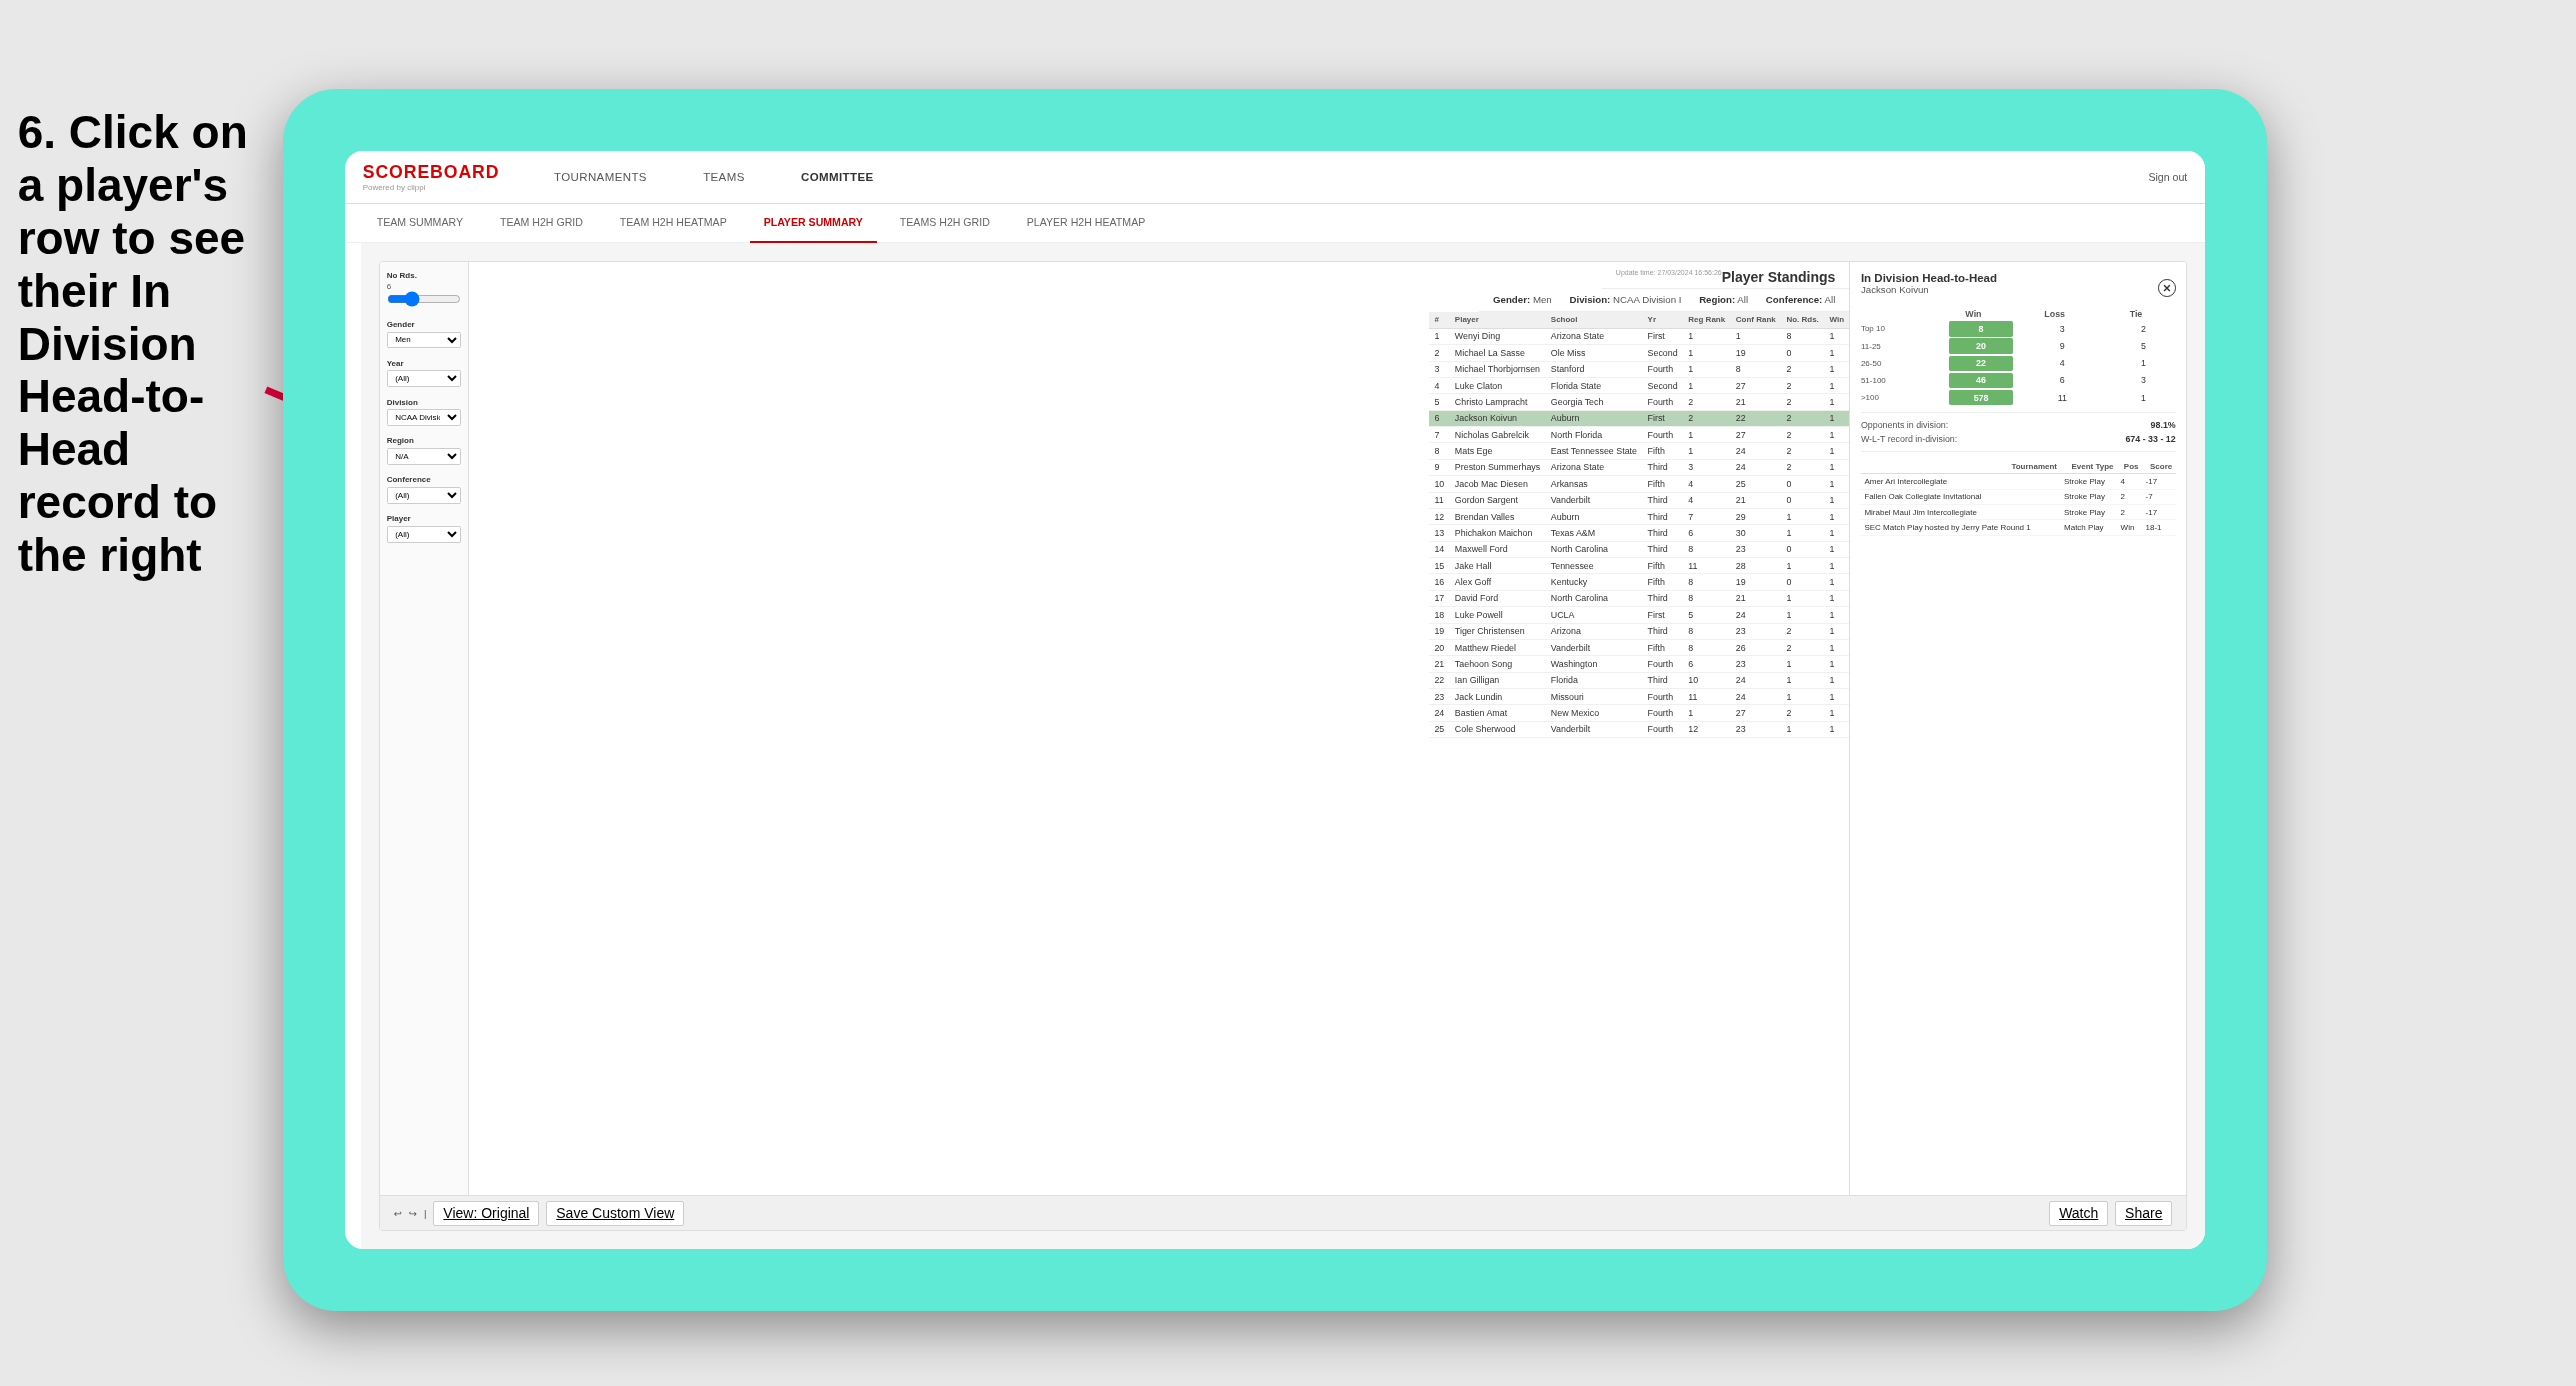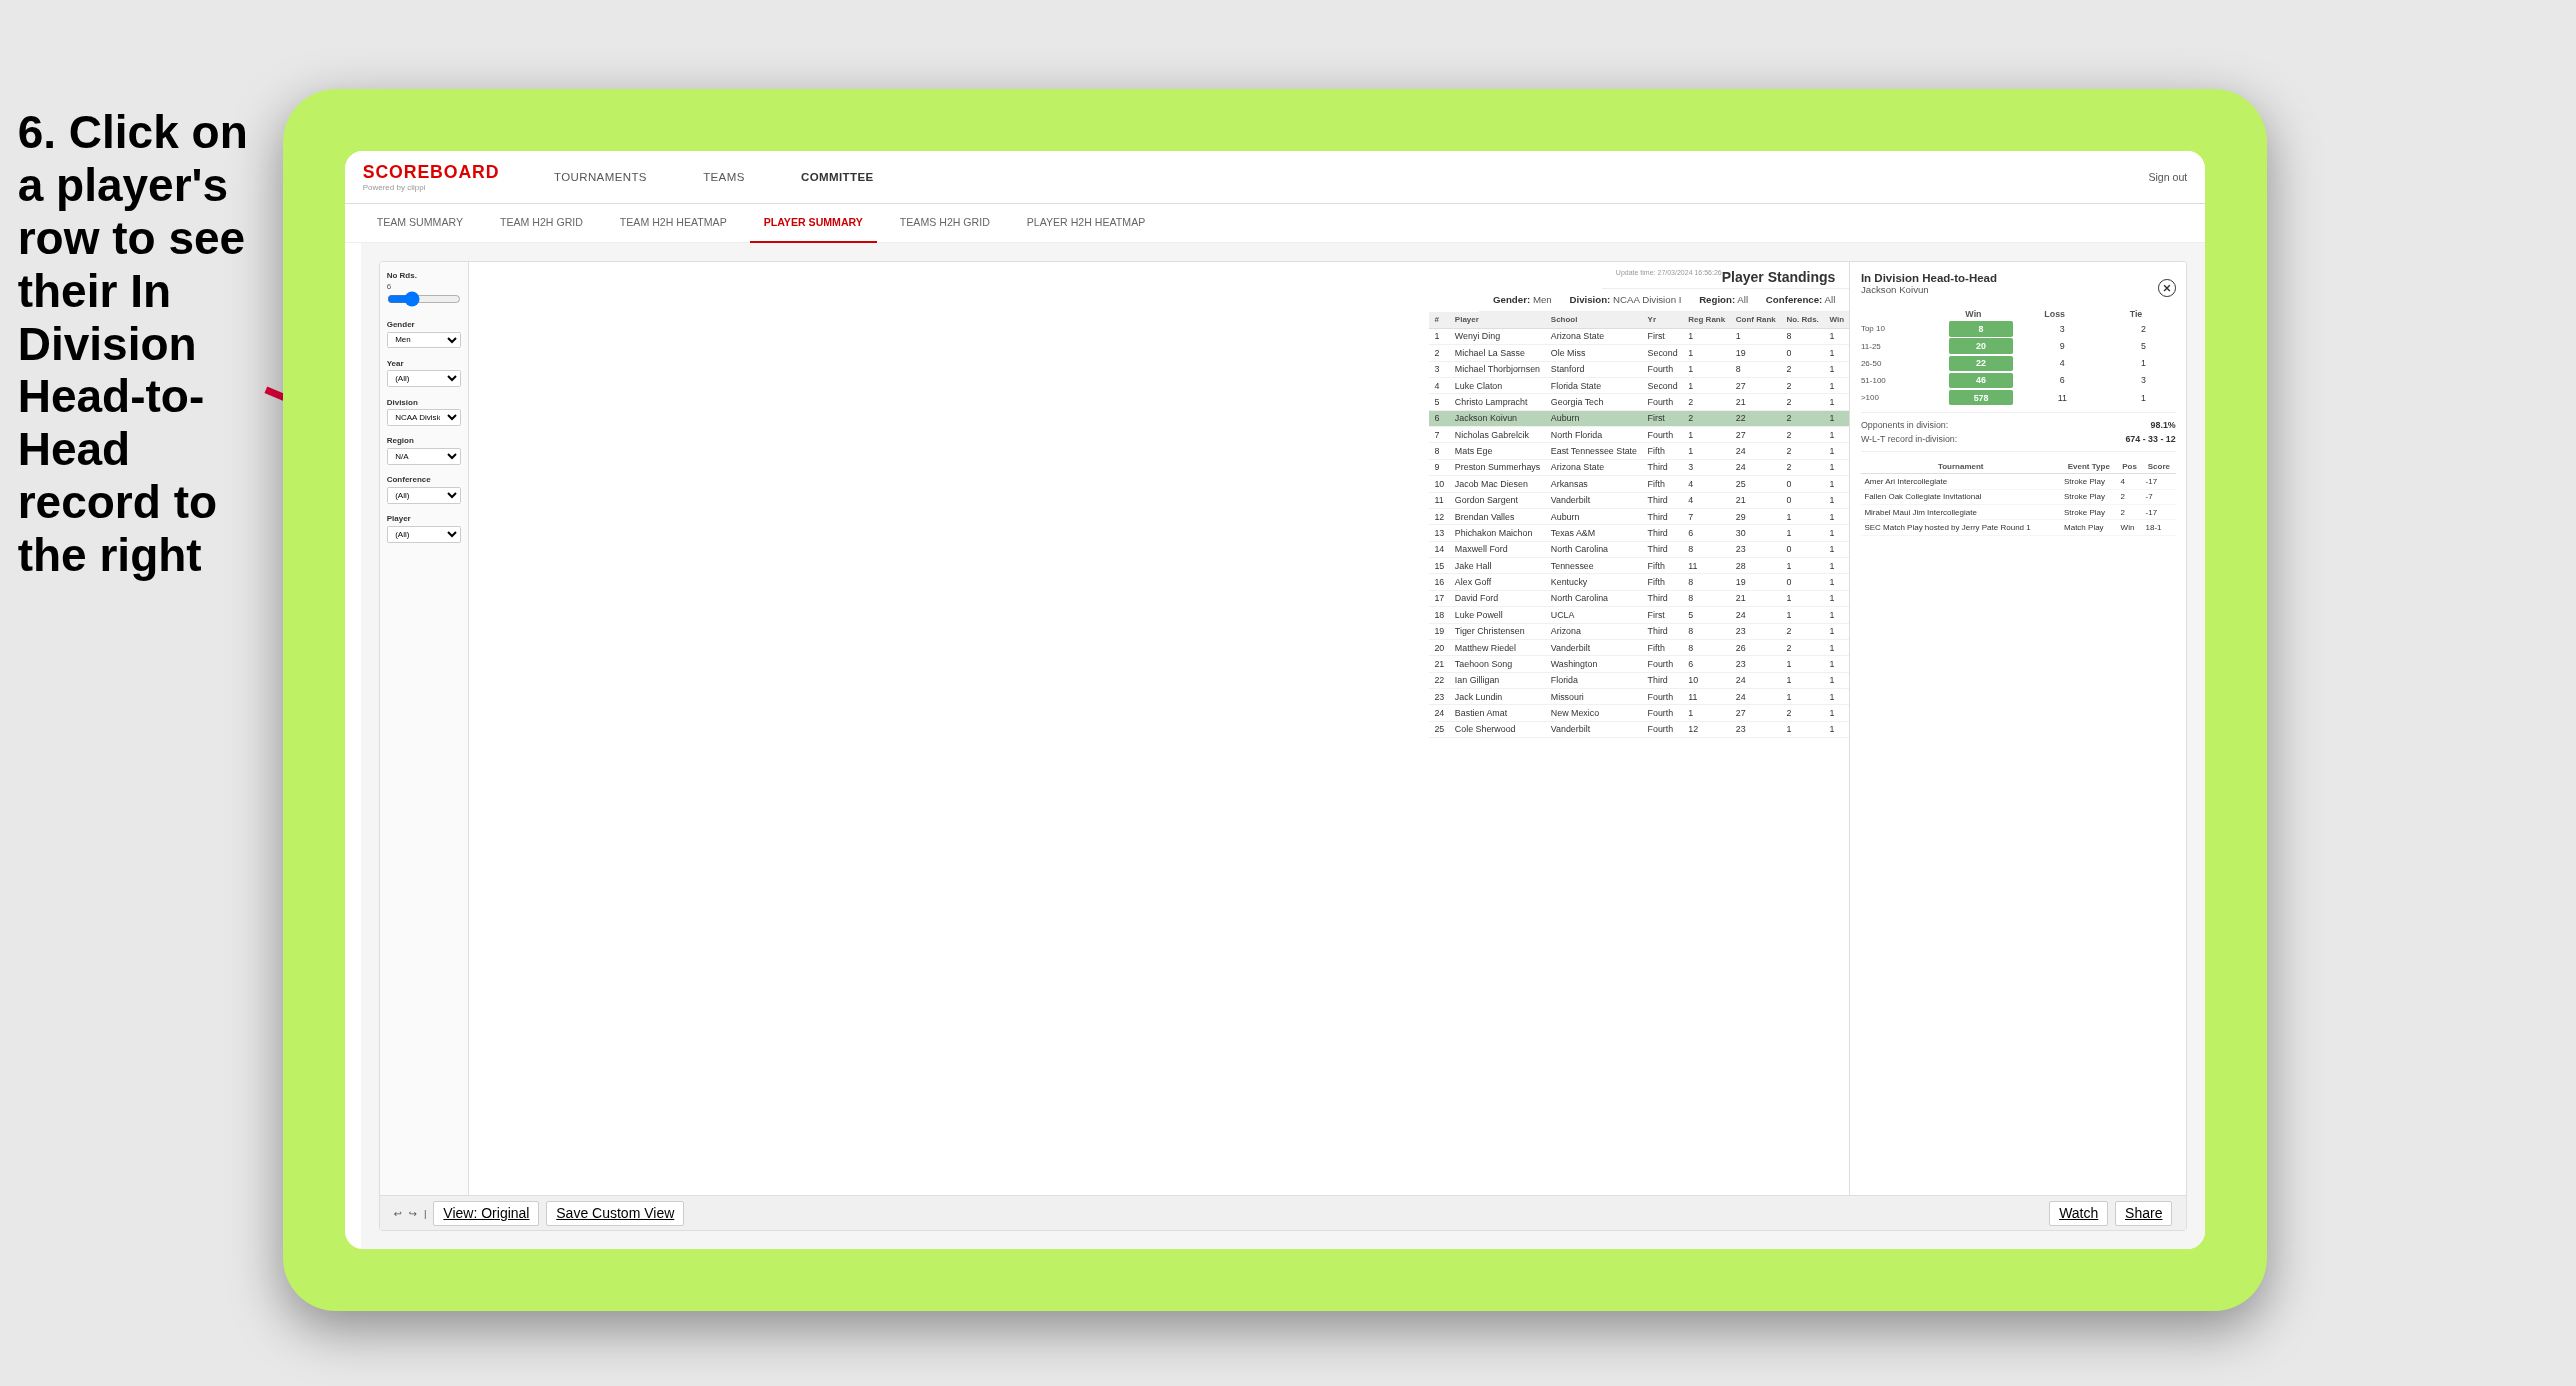--- a/index.html
+++ b/index.html
@@ -35,21 +35,21 @@
       pointer-events: none;
     }
 
     
     .tablet-frame {
       position: absolute;
       left: 283px;
       top: 89px;
       width: 1984px;
       height: 1222px;
-      background: #bef264;
+      background: #5eead4;
       border-radius: 53px;
       box-shadow: 0 17.7px 53px rgba(0,0,0,0.4);
       display: flex;
       align-items: center;
       justify-content: center;
     }
 
     .tablet-screen {
       width: 1860px;
       height: 1098px;
@@ -413,21 +413,21 @@
       border-collapse: collapse;
       margin-top: 5.3px;
     }
 
     .h2h-tournament-table th {
       font-size: 8px;
       font-weight: bold;
       color: #555;
       border-bottom: 0.9px solid #ddd;
       padding: 2.7px 3.5px;
-      text-align: center;
+      text-align: right;
     }
 
     .h2h-tournament-table td {
       font-size: 8px;
       color: #333;
       padding: 2.7px 3.5px;
       border-bottom: 0.9px solid #f5f5f5;
     }
 
     .rds-control {

